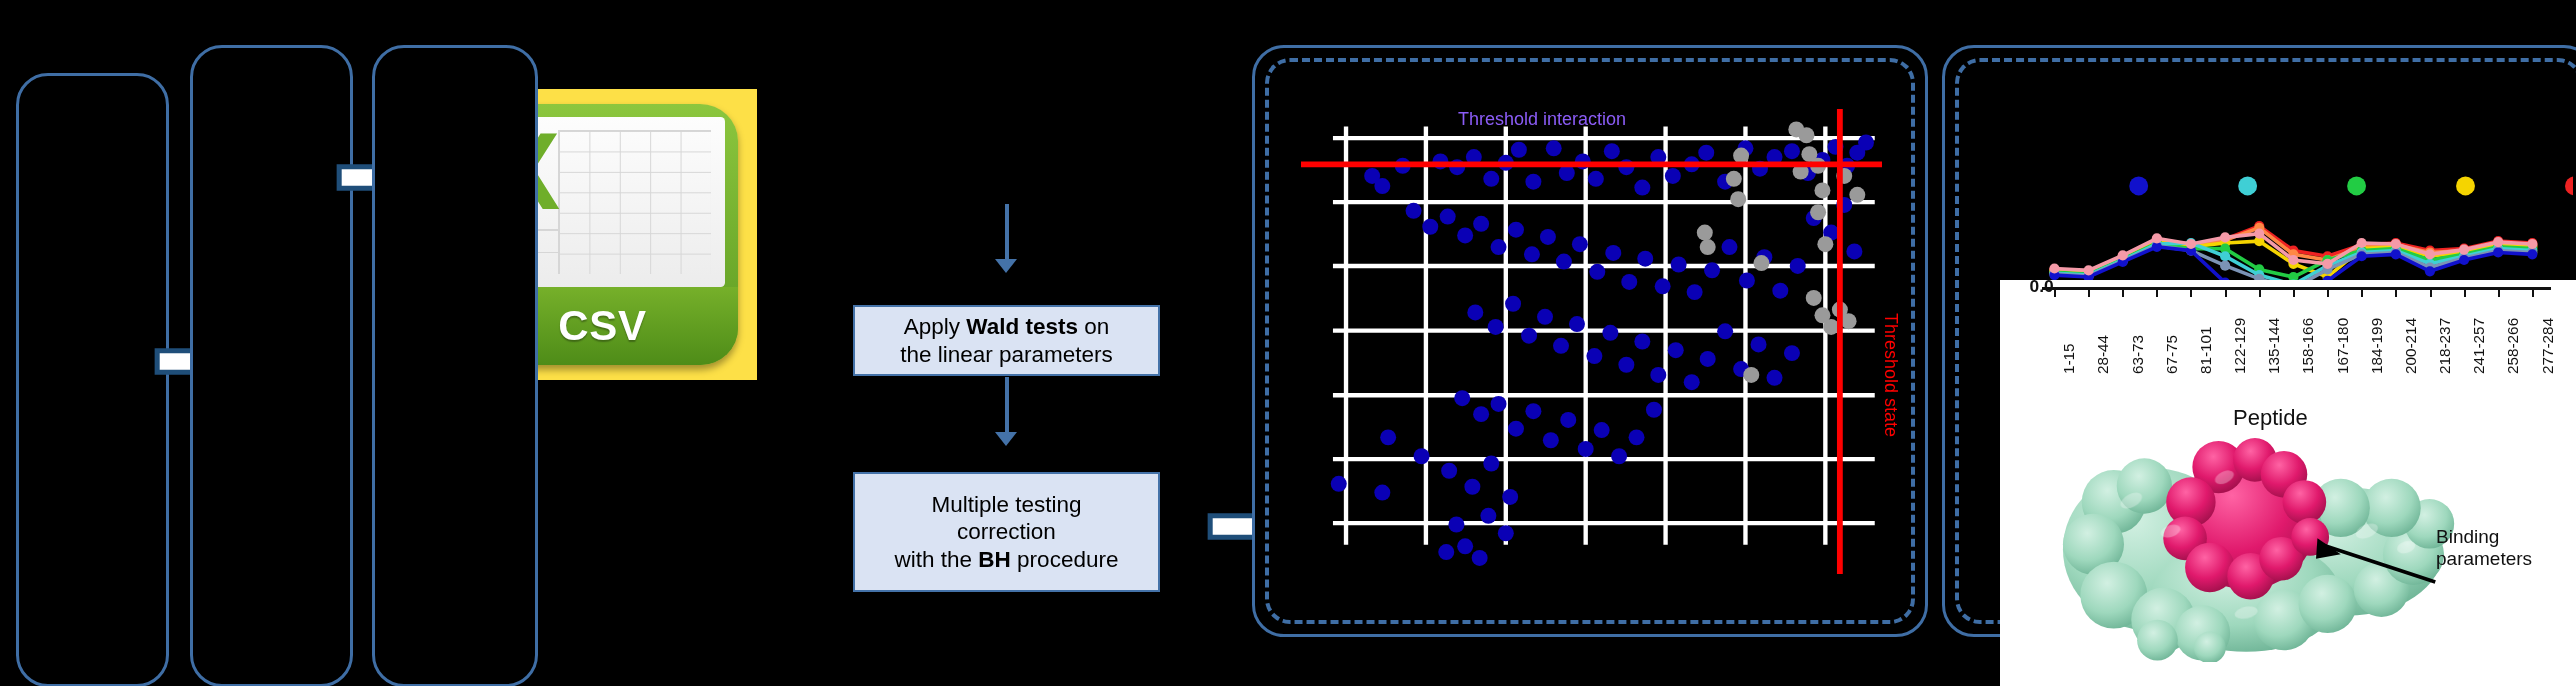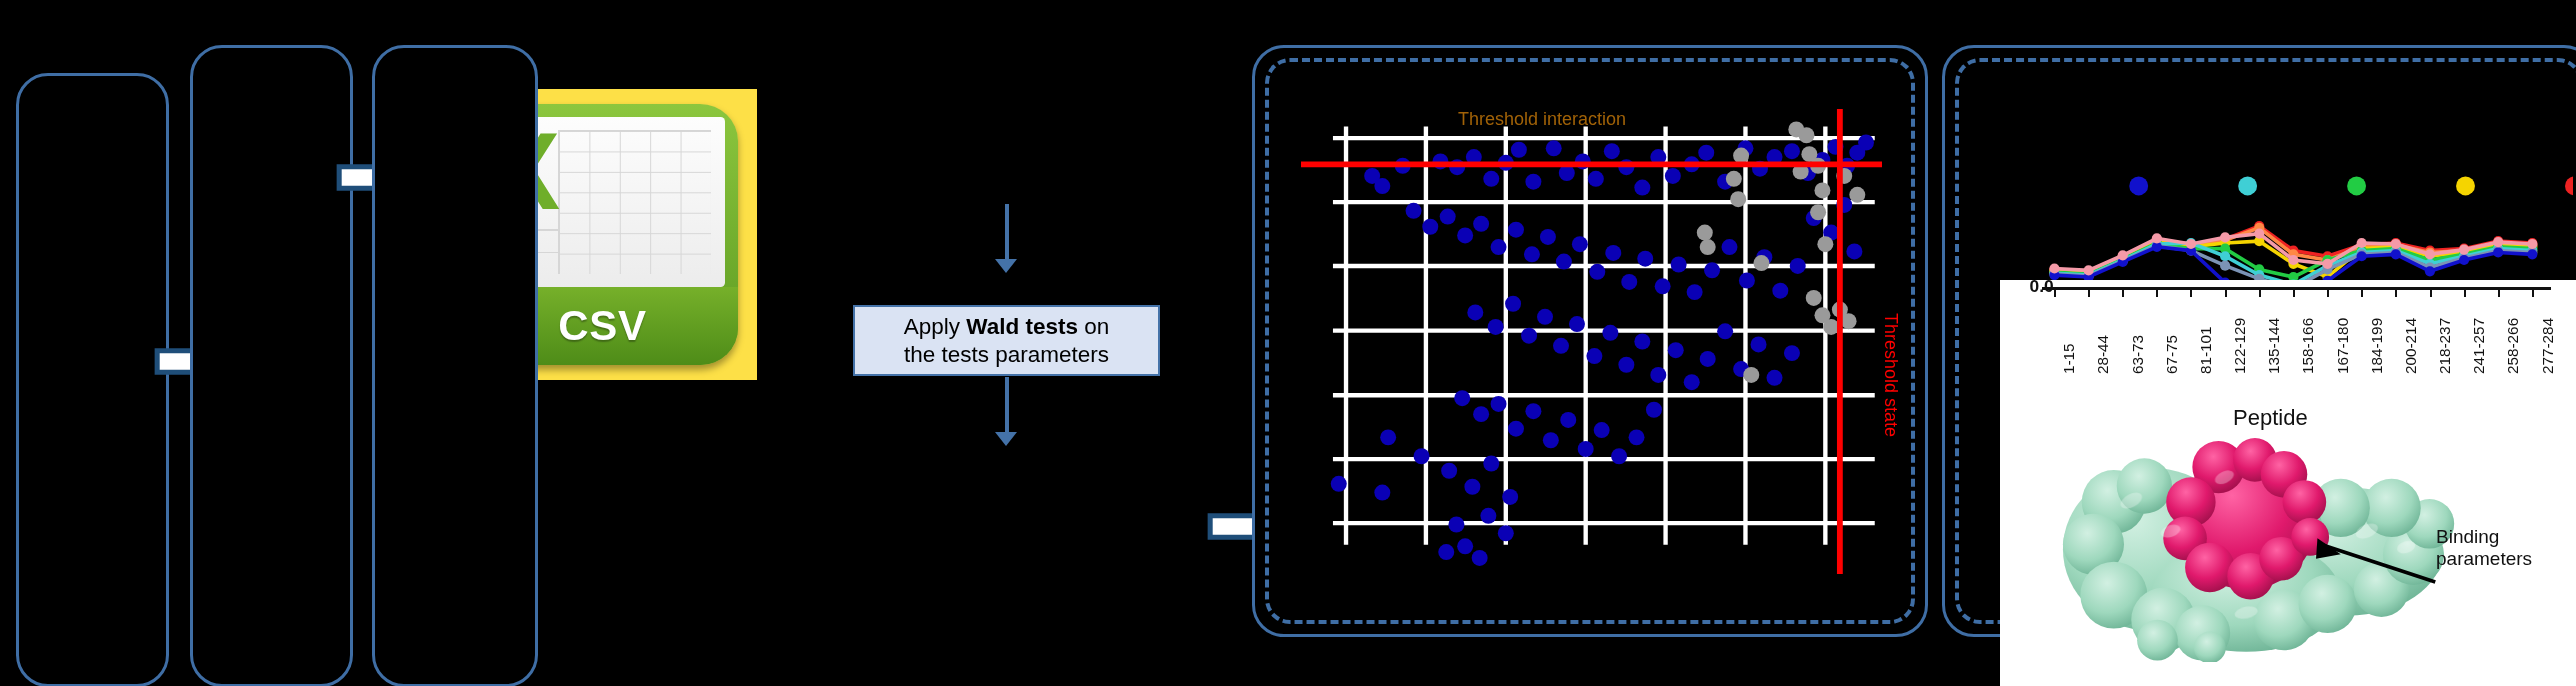--- a/index.html
+++ b/index.html
@@ -39,21 +39,21 @@
 
   
   .vconn{position:absolute;width:4.4px;background:#4472a8;}
   .vhead{position:absolute;width:0;height:0;border-left:11.6px solid transparent;border-right:11.6px solid transparent;border-top:14.5px solid #4472a8;}
 
   
   .blockarrow{position:absolute;}
 
   
   .scatter{position:absolute;background:#000;}
-  .scatter .glabel{position:absolute;color:#a16207;font-size:18px;white-space:nowrap;}
+  .scatter .glabel{position:absolute;color:#8b5cf6;font-size:18px;white-space:nowrap;}
   .scatter .vlabel{position:absolute;color:#ff0000;font-size:18px;white-space:nowrap;
     transform:rotate(90deg);transform-origin:left top;}
 
   
   .whitecard{position:absolute;background:#fff;overflow:hidden;}
   .pepaxis{position:absolute;left:0;top:0;width:100%;height:100%;}
   .peplab{position:absolute;font-size:15.3px;color:#111;white-space:nowrap;
     transform:rotate(-90deg);transform-origin:left top;}
   .peptitle{position:absolute;font-size:22px;color:#111;}
   .bindlab{position:absolute;font-size:19px;color:#111;line-height:1.18;}
@@ -95,26 +95,33 @@
   </div>
 
   <div class="panel" style="left:372px;top:45px;width:166px;height:642px;"></div>
 
   <div class="vconn" style="left:1005px;top:204px;height:57px;"></div>
   <div class="vhead" style="left:995px;top:259px;"></div>
 
   <div class="pbox" style="left:853px;top:305px;width:307px;height:71px;">
     <div>
       <span>Apply </span><b>Wald tests</b><span> on</span><br>
-      <span>the tests parameters</span>
+      <span>the linear parameters</span>
     </div>
   </div>
   <div class="vconn" style="left:1005px;top:377px;height:57px;"></div>
   <div class="vhead" style="left:995px;top:432px;"></div>
 
+  <div class="pbox" style="left:853px;top:472px;width:307px;height:120px;">
+    <div>
+      <span>Multiple testing</span><br>
+      <span>correction</span><br>
+      <span>with the </span><b>BH</b><span> procedure</span>
+    </div>
+  </div>
 
   <div class="blockarrow" style="left:1207px;top:494px;width:80px;height:65px;">
     <svg width="80" height="65" viewBox="0 0 110 90">
       <polygon points="4,30 66,30 66,8 106,45 66,82 66,60 4,60" fill="#ffffff" stroke="#1f4e79" stroke-width="7"></polygon>
     </svg>
   </div>
 
   <div class="panel dashed-inner" style="left:1252px;top:45px;width:676px;height:592px;"></div>
 
   <div class="scatter" style="left:1301px;top:109px;width:581px;height:465px;">

